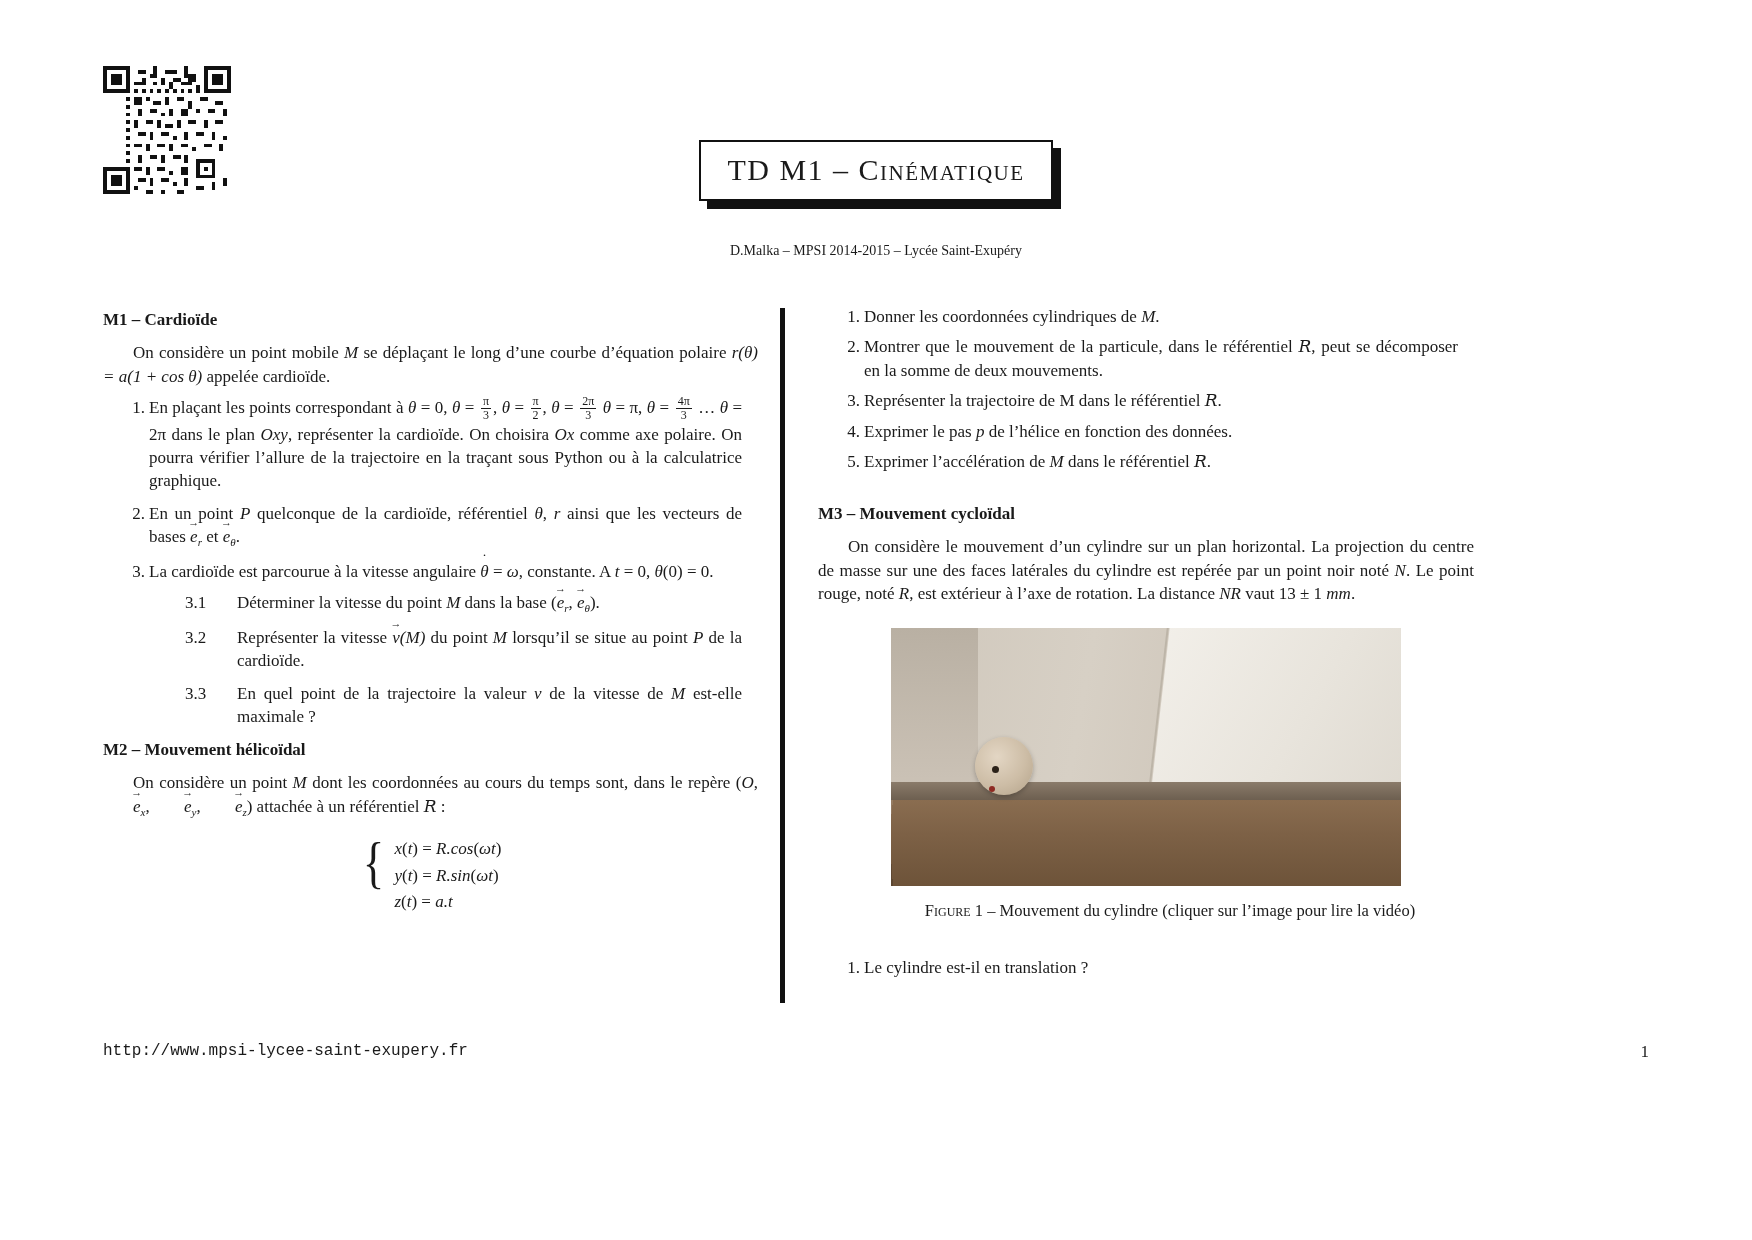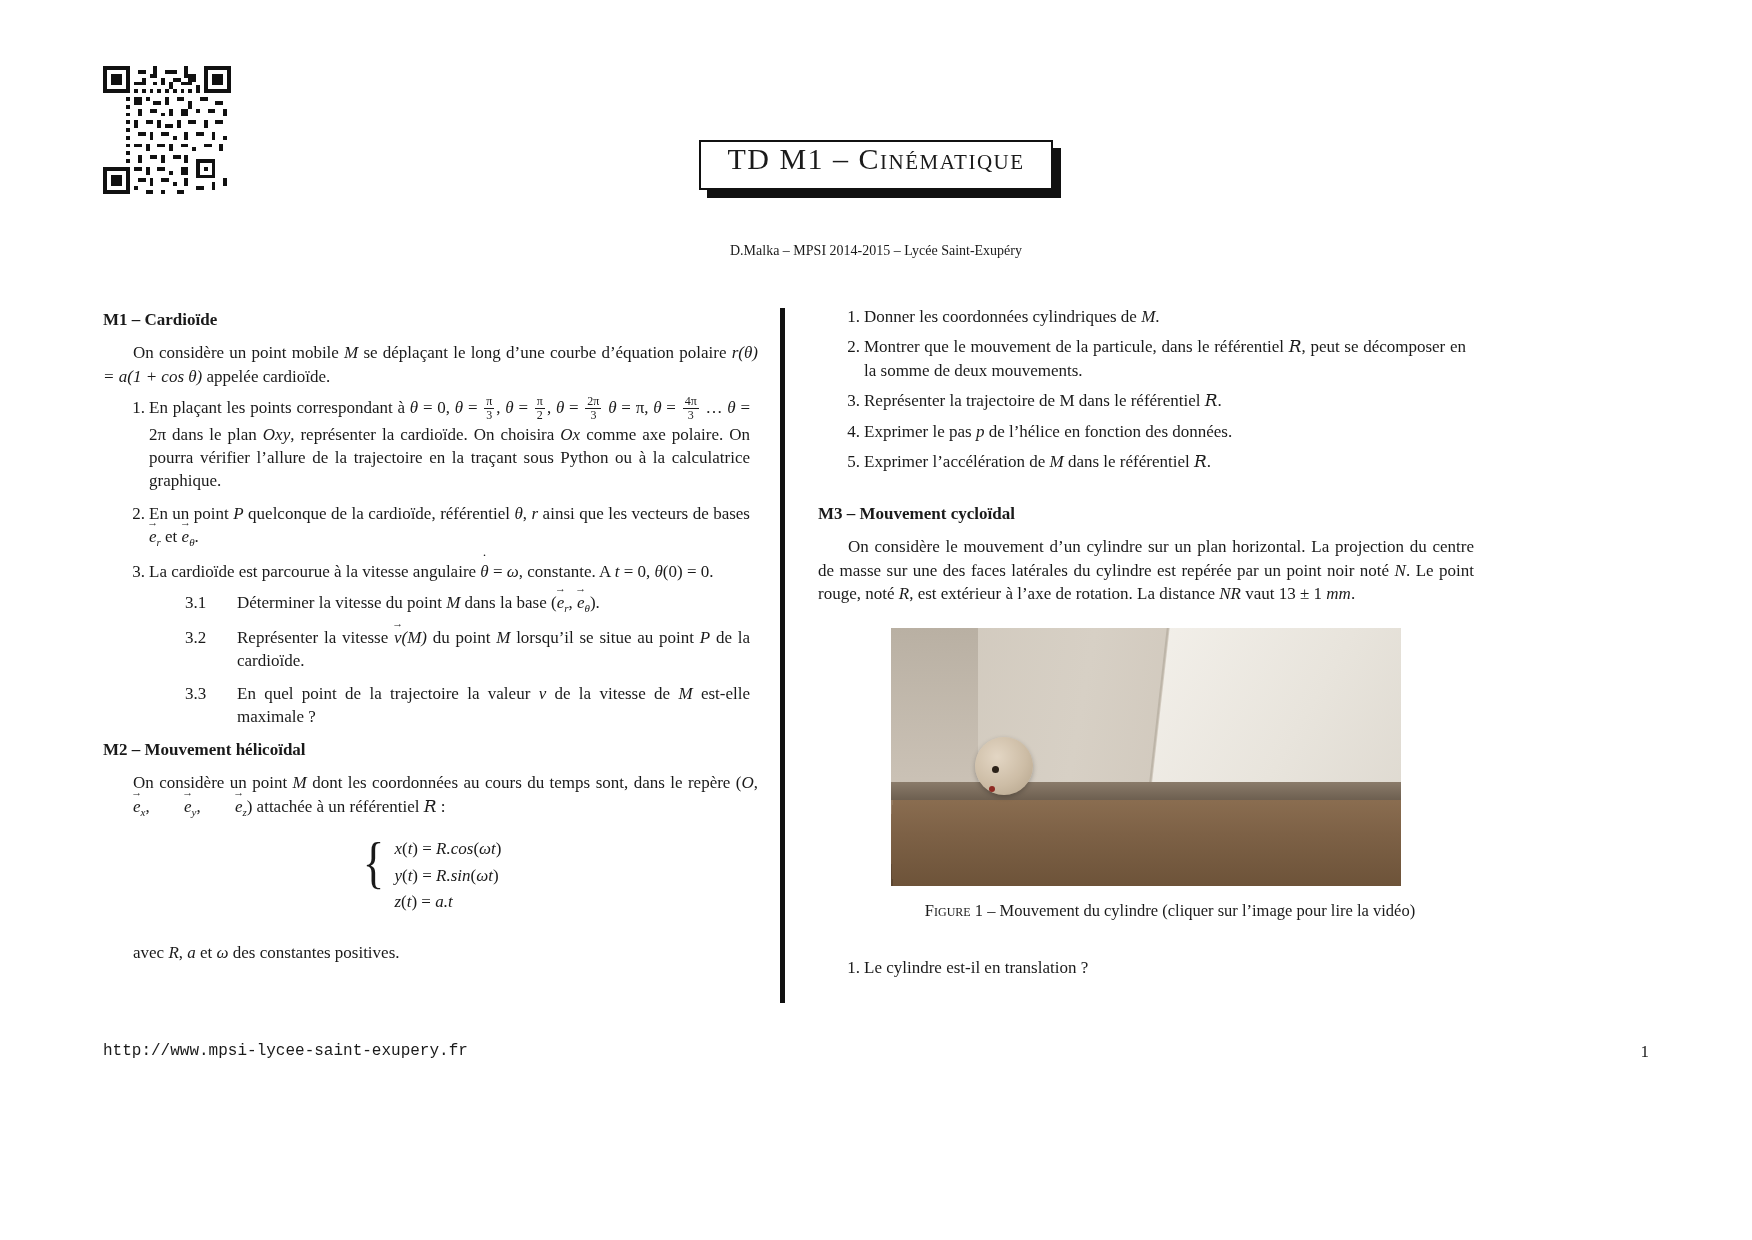--- a/index.html
+++ b/index.html
@@ -33,21 +33,21 @@
     position: absolute;
     left: 0;
     top: 140px;
     width: 1752px;
     text-align: center;
   }
   .title-box {
     display: inline-block;
     position: relative;
     border: 2px solid #111;
-    padding: 0 26px 12px 26px;
+    padding: 11px 26px 12px 26px;
     background: #fff;
     z-index: 2;
   }
   .title-shadow {
     position: absolute;
     left: 8px;
     top: 8px;
     width: 100%;
     height: 100%;
     background: #111;
@@ -99,21 +99,21 @@
   .sec-gap { margin-top: 34px; }
 
   p.para {
     margin: 0 0 6px 0;
     text-indent: 30px;
     text-align: justify;
   }
   p.para.noind { text-indent: 0; }
 
   ol.enum {
-    margin: 8px 8px 0 0;
+    margin: 8px 16px 0 0;
     padding-left: 0;
     list-style: none;
     counter-reset: li;
   }
   ol.enum > li {
     position: relative;
     padding-left: 46px;
     margin-bottom: 9px;
     text-align: justify;
   }
@@ -485,23 +485,20 @@
 
     <div class="eqsys">
       <div class="brace">{</div>
       <div class="rows">
         <div><i>x</i>(<i>t</i>) = <i>R.cos</i>(<i>ωt</i>)</div>
         <div><i>y</i>(<i>t</i>) = <i>R.sin</i>(<i>ωt</i>)</div>
         <div><i>z</i>(<i>t</i>) = <i>a.t</i></div>
       </div>
     </div>
 
-    <p class="para noind" style="margin-top:26px;padding-left:30px;">
-      <span>avec </span><i>R</i><span>, </span><i>a</i><span> et </span><i>ω</i><span> des constantes positives.</span>
-    </p>
 
   </div>
 
   <div class="col col-right">
 
     <ol class="enum tight" style="margin-top:0;">
       <li>
         <span>Donner les coordonnées cylindriques de </span><i>M</i><span>.</span>
       </li>
       <li>

